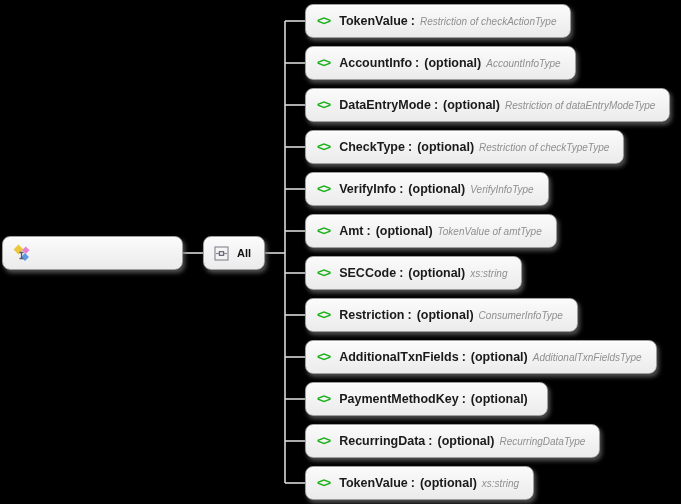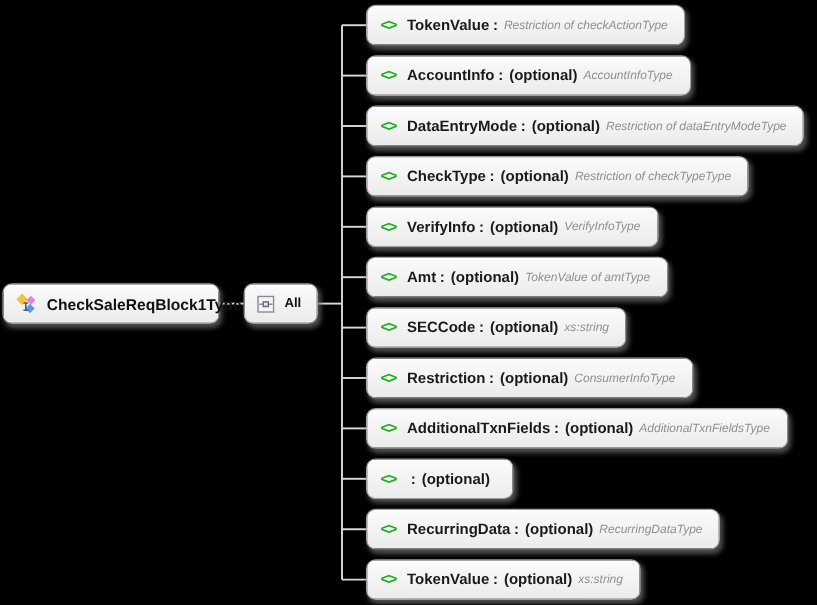--- a/index.html
+++ b/index.html
@@ -66,21 +66,20 @@
       <line x1="285" y1="483" x2="309" y2="483" stroke="#d9d9d9" stroke-width="1.6"></line>
     </svg>
 
   <div class="node node-root">
     <svg class="svg-icon" width="18" height="18" viewBox="0 0 18 18">
       <rect x="2" y="2" width="7" height="7" transform="rotate(45 5.5 5.5)" fill="#edc53f"></rect>
       <rect x="10.2" y="3.6" width="5.2" height="5.2" transform="rotate(45 12.8 6.2)" fill="#e87fd0"></rect>
       <rect x="9.2" y="10.2" width="5.6" height="5.6" transform="rotate(45 12 13)" fill="#5f97e8"></rect>
       <path d="M6.5 8.5 h4 M8.5 8.5 v6 M6.5 14.5 h4" stroke="#5a5a66" stroke-width="1.3" fill="none"></path>
     </svg>
-    <span class="root-label">CheckSaleReqBlock1Type</span>
   </div>
 
   <div class="node node-all">
     <svg class="svg-icon" width="15" height="15" viewBox="0 0 15 15">
       <rect x="1" y="1" width="13" height="13" fill="#f4f4f4" stroke="#8c8c98" stroke-width="1.2"></rect>
       <line x1="2" y1="7.5" x2="13" y2="7.5" stroke="#8c8c98" stroke-width="1.2"></line>
       <rect x="5.4" y="5.6" width="4.2" height="3.8" fill="#e8e8ee" stroke="#6a6a75" stroke-width="1.2"></rect>
     </svg>
     <span class="all-label">All</span>
   </div>
@@ -144,20 +143,21 @@
   </div>
       <div class="node node-el" style="top: 340px;">
     <span class="el-icon" style="color: rgb(23, 177, 23);">&lt;&gt;</span>
     <span class="el-name">AdditionalTxnFields</span>
     <span class="el-sep">:</span>
     <span class="el-opt">(optional)</span>
     <span class="el-type" style="color: rgb(143, 143, 143); text-align: center;">AdditionalTxnFieldsType</span>
   </div>
       <div class="node node-el" style="top: 382px;">
     <span class="el-icon" style="color: rgb(23, 177, 23);">&lt;&gt;</span>
+    <span class="el-name">PaymentMethodKey</span>
     <span class="el-sep">:</span>
     <span class="el-opt">(optional)</span>
   </div>
       <div class="node node-el" style="top: 424px;">
     <span class="el-icon" style="color: rgb(23, 177, 23);">&lt;&gt;</span>
     <span class="el-name">RecurringData</span>
     <span class="el-sep">:</span>
     <span class="el-opt">(optional)</span>
     <span class="el-type" style="color: rgb(143, 143, 143);">RecurringDataType</span>
   </div>

